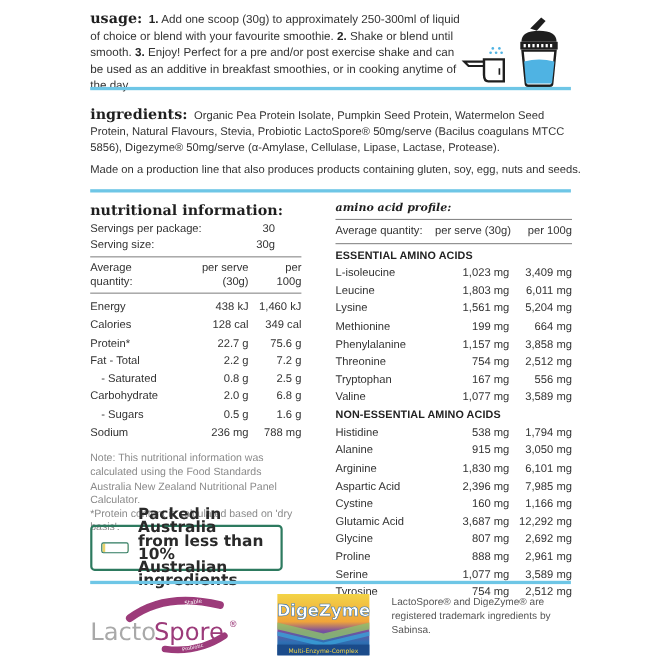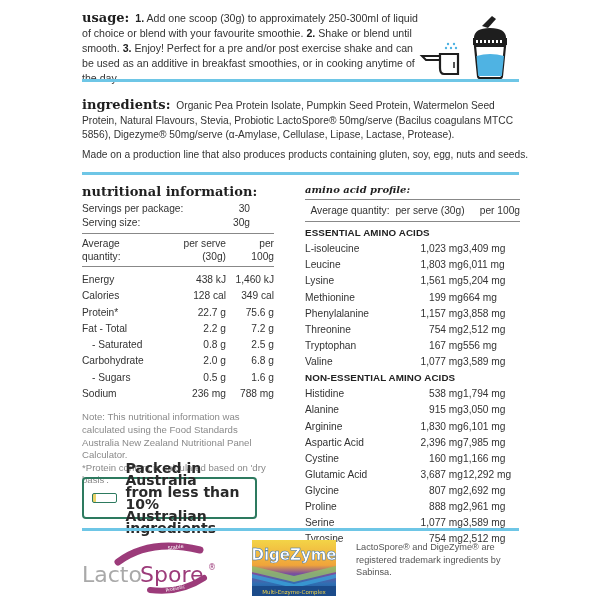--- a/index.html
+++ b/index.html
@@ -39,28 +39,28 @@
 
   
   #packed { position: absolute; left: 82px; top: 477px; width: 175px; height: 42px; border: 2px solid #2d7a5f; border-radius: 4px; display: flex; align-items: center; }
   #packed .bar { width: 34px; height: 10px; border: 1.5px solid #2d7a5f; border-radius: 2px; margin-left: 8px; margin-right: 8px; position: relative; background: linear-gradient(90deg, #e9d36a 0 12%, transparent 12%); }
   #packed .txt { font-family: "DejaVu Sans", sans-serif; font-weight: bold; font-size: 14px; line-height: 12px; color: #2a2a2a; }
 
   
   #amino { position: absolute; left: 305px; top: 184px; width: 215px; font-size: 10.2px; color: #333; }
   #amino h2 { font-size: 10px; margin-bottom: 3px; font-style: italic; }
   #amino .ahdr { border-top: 1.5px solid #888; border-bottom: 1.5px solid #888; margin-top: 4px; padding: 4px 0; display: flex; line-height: 13px; }
-  .ahdr .l { width: 90px; text-align: center; }
+  .ahdr .l { width: 90px; }
   .ahdr .c1 { width: 70px; text-align: center; }
   .ahdr .c2 { flex: 1; text-align: right; }
   .sect { font-weight: bold; height: 16.3px; line-height: 16.3px; font-size: 9.8px; letter-spacing: 0.1px; color: #222; }
   .arow { display: flex; height: 16.1px; line-height: 16.1px; }
   .arow .l { width: 90px; }
   .arow .c1 { width: 68px; text-align: right; }
-  .arow .c2 { flex: 1; }
+  .arow .c2 { flex: 1; text-align: right; }
   #amino .first-sect { margin-top: 3px; }
 
   
   #lactospore { position: absolute; left: 80px; top: 536px; width: 150px; height: 60px; }
   #digezyme { position: absolute; left: 252px; top: 540px; width: 84px; height: 56px; text-align: center; }
   #trademark { position: absolute; left: 356px; top: 541px; width: 170px; font-size: 9.2px; line-height: 12.5px; color: #555; }
 </style>
 </head>
 <body>
 

